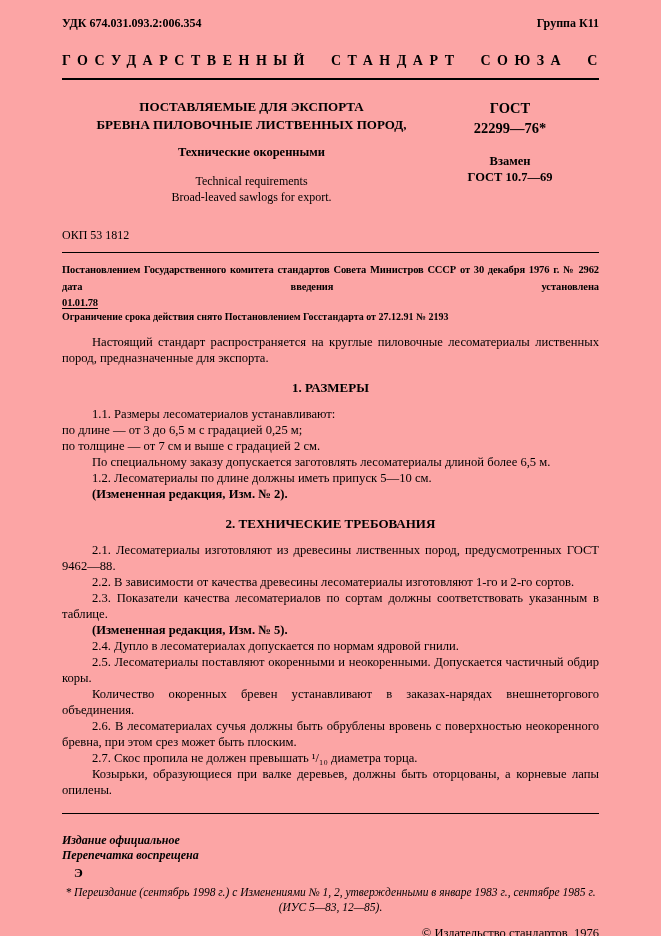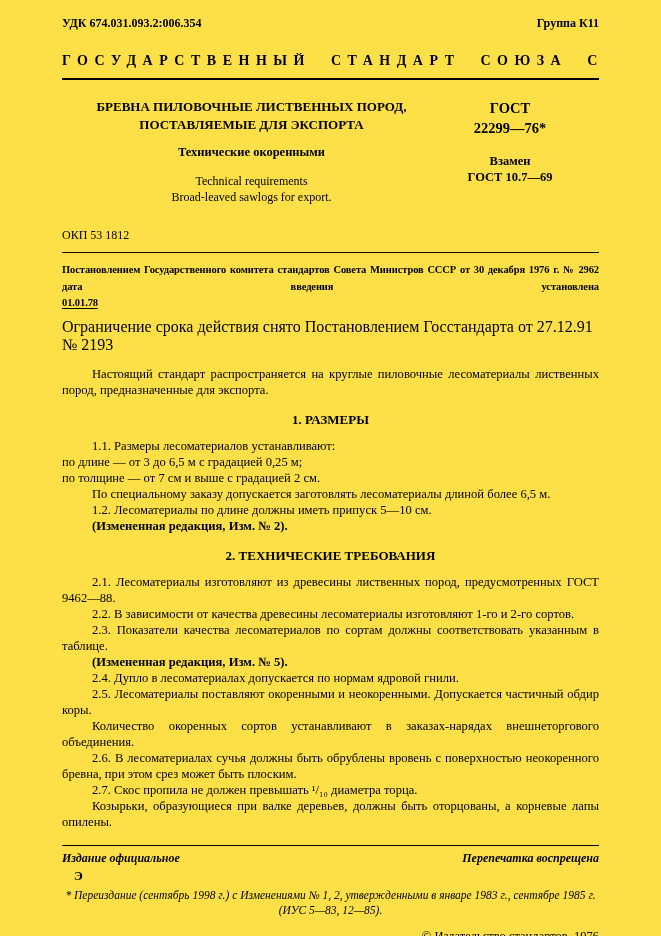--- a/index.html
+++ b/index.html
@@ -1,17 +1,17 @@
 <!DOCTYPE html>
 <html><head>
 <meta charset="utf-8">
 <style>
   html, body { margin:0; padding:0; background:#ffffff; }
   .page {
-    width:661px; height:936px; background:#fde047; color:#000;
+    width:661px; height:936px; background:#fca5a5; color:#000;
     font-family:"Liberation Serif","DejaVu Serif",serif;
     box-sizing:border-box; padding:16px 62px 0 62px;
     position:relative; overflow:hidden;
   }
   .topline { display:flex; justify-content:space-between; font-weight:bold; font-size:12px; }
   .banner {
     margin-top:22px; font-weight:bold; font-size:14px;
     letter-spacing:6.5px; word-spacing:10px; white-space:nowrap; overflow:hidden;
   }
   .rule { height:2px; background:#000; margin-top:9px; }
@@ -22,50 +22,50 @@
   .title-ru { font-weight:bold; font-size:13px; line-height:1.35; }
   .subtitle { font-weight:bold; font-size:12.5px; margin-top:12px; }
   .title-en { font-size:12px; margin-top:14px; line-height:1.3; }
   .gost { font-weight:bold; font-size:14.5px; line-height:1.4; }
   .vzamen { font-weight:bold; font-size:12.5px; margin-top:14px; line-height:1.35; }
   .okp { font-size:12px; margin-top:23px; }
   .decree { font-weight:bold; font-size:10.5px; letter-spacing:-0.1px; margin-top:9px; line-height:1.55; }
   .decree-line1 { text-align:justify; text-align-last:justify; }
   .decree-line2 { display:flex; justify-content:space-between; }
   .underline { text-decoration:underline; text-underline-offset:2px; }
-  .restriction { font-weight:normal; font-size:16px; margin-top:7px; }
+  .restriction { font-weight:bold; font-size:10px; }
   .body { font-size:12.6px; line-height:1.27; text-align:justify; margin:0; }
   .indent { text-indent:30px; }
   .bold { font-weight:bold; }
   .intro { margin-top:13px; }
   .section-heading { text-align:center; font-size:13px; font-weight:bold; margin:13px 0 11px 0; }
   .footer-rule { margin-top:14px; }
-  .footer-line { display:flex; justify-content:space-between; font-weight:bold; font-style:italic; font-size:12px; margin-top:5px; }
+  .footer-line { display:flex; justify-content:space-between; font-weight:bold; font-style:italic; font-size:12px; margin-top:19px;flex-direction:column; }
   .pub-mark { font-weight:bold; font-size:13px; margin:2px 0 0 12px; }
   .reissue { font-style:italic; font-size:11.5px; text-align:center; margin-top:4px; line-height:1.3; }
   .copyrights { text-align:right; font-size:12.5px; margin-top:10px; line-height:1.35; }
 </style>
 </head>
 <body>
 
 <div class="page">
 
   <div class="topline">
     <span>УДК 674.031.093.2:006.354</span>
     <span>Группа К11</span>
   </div>
 
   <div class="banner">ГОСУДАРСТВЕННЫЙ СТАНДАРТ СОЮЗА ССР</div>
   <div class="rule"></div>
 
   <div class="title-block">
     <div class="title-left">
       <div class="title-ru">
+        <div>ПОСТАВЛЯЕМЫЕ ДЛЯ ЭКСПОРТА</div>
         <div>БРЕВНА ПИЛОВОЧНЫЕ ЛИСТВЕННЫХ ПОРОД,</div>
-        <div>ПОСТАВЛЯЕМЫЕ ДЛЯ ЭКСПОРТА</div>
       </div>
       <div class="subtitle">Технические окоренными</div>
       <div class="title-en">
         <div>Technical requirements</div>
         <div>Broad-leaved sawlogs for export.</div>
       </div>
     </div>
     <div class="title-right">
       <div class="gost">
         <div>ГОСТ</div>
@@ -105,21 +105,21 @@
   <p class="body indent">1.2. Лесоматериалы по длине должны иметь припуск 5—10 см.</p>
   <p class="body indent bold">(Измененная редакция, Изм. № 2).</p>
 
   <h2 class="section-heading">2. ТЕХНИЧЕСКИЕ ТРЕБОВАНИЯ</h2>
   <p class="body indent">2.1. Лесоматериалы изготовляют из древесины лиственных пород, предусмотренных ГОСТ 9462—88.</p>
   <p class="body indent">2.2. В зависимости от качества древесины лесоматериалы изготовляют 1-го и 2-го сортов.</p>
   <p class="body indent">2.3. Показатели качества лесоматериалов по сортам должны соответствовать указанным в таблице.</p>
   <p class="body indent bold">(Измененная редакция, Изм. № 5).</p>
   <p class="body indent">2.4. Дупло в лесоматериалах допускается по нормам ядровой гнили.</p>
   <p class="body indent">2.5. Лесоматериалы поставляют окоренными и неокоренными. Допускается частичный обдир коры.</p>
-  <p class="body indent">Количество окоренных сортов устанавливают в заказах-нарядах внешнеторгового объединения.</p>
+  <p class="body indent">Количество окоренных бревен устанавливают в заказах-нарядах внешнеторгового объединения.</p>
   <p class="body indent">2.6. В лесоматериалах сучья должны быть обрублены вровень с поверхностью неокоренного бревна, при этом срез может быть плоским.</p>
   <p class="body indent">2.7. Скос пропила не должен превышать ¹/₁₀ диаметра торца.</p>
   <p class="body indent">Козырьки, образующиеся при валке деревьев, должны быть оторцованы, а корневые лапы опилены.</p>
 
   <div class="rule thin footer-rule"></div>
   <div class="footer-line">
     <span>Издание официальное</span>
     <span>Перепечатка воспрещена</span>
   </div>
   <div class="pub-mark">Э</div>

